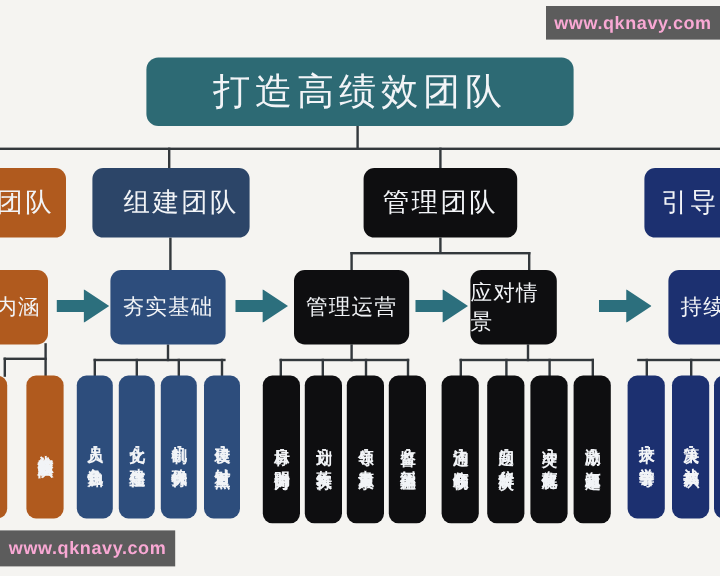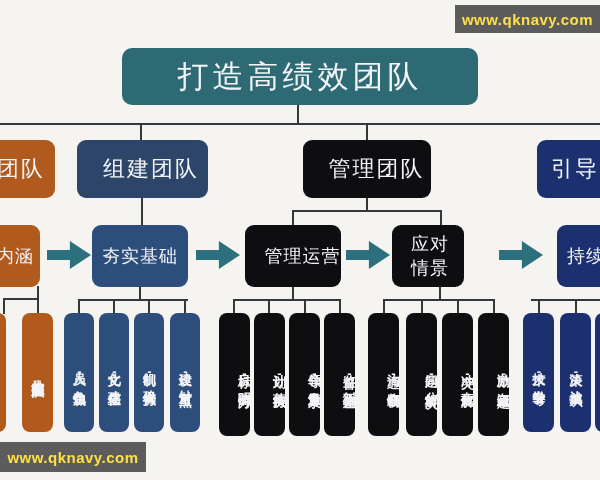--- a/index.html
+++ b/index.html
@@ -14,41 +14,41 @@
   }
   .root{
     left:122px;top:48px;width:356px;height:57px;border-radius:10px;
     background:var(--teal,#2d6a74);font-size:31px;letter-spacing:4px;
   }
   .row2{top:140px;height:58px;border-radius:9px;font-size:22px;letter-spacing:2px;}
   .row3{top:225px;height:62px;border-radius:9px;font-size:18px;letter-spacing:1px;}
   .c-orange{background:var(--orange,#b05a1e);}
   .c-navy{background:var(--navy,#2d4d7c);text-align:center;}
   .c-navy-dark{background:var(--navy-dark,#2c4568);padding-left:17px;}
-  .c-black{background:var(--black-box,#0e0e10);padding-left:19px;}
+  .c-black{background:var(--black-box,#0e0e10);}
   .c-blue{background:var(--blue,#1c3070);}
   .leaf{
     position:absolute;top:313px;width:30px;height:119px;border-radius:8px;
     display:flex;align-items:center;justify-content:center;
     writing-mode:vertical-rl;text-orientation:upright;
     color:var(--text-light,#f2f4f7);font-weight:bold;font-size:13px;letter-spacing:1px;
     box-sizing:border-box;
   }
   .leaf.tall{height:123px;}
   .vline,.hline{position:absolute;background:var(--line,#33383c);}
   .vline{width:2px;}
   .hline{height:2px;}
   .arrow{
     position:absolute;top:241px;width:44px;height:28px;
     background:var(--arrow,#2c6f7d);
     clip-path:polygon(0 32%,52% 32%,52% 0,100% 50%,52% 100%,52% 68%,0 68%);
   }
   .watermark{
     position:absolute;background:var(--watermark-bar,#5c5c5c);
-    color:#fde047;font-size:15px;font-weight:600;
+    color:#f9a8d4;font-size:15px;font-weight:600;
     display:flex;align-items:center;justify-content:center;letter-spacing:.5px;
   }
   .wm-top{left:455px;top:5px;width:145px;height:28px;}
   .wm-bottom{left:0;top:442px;width:146px;height:30px;}
   .align-right{justify-content:flex-end;padding-right:10px;}
   .align-left{justify-content:flex-start;padding-left:14px;}
 </style>
 </head>
 <body>
 

